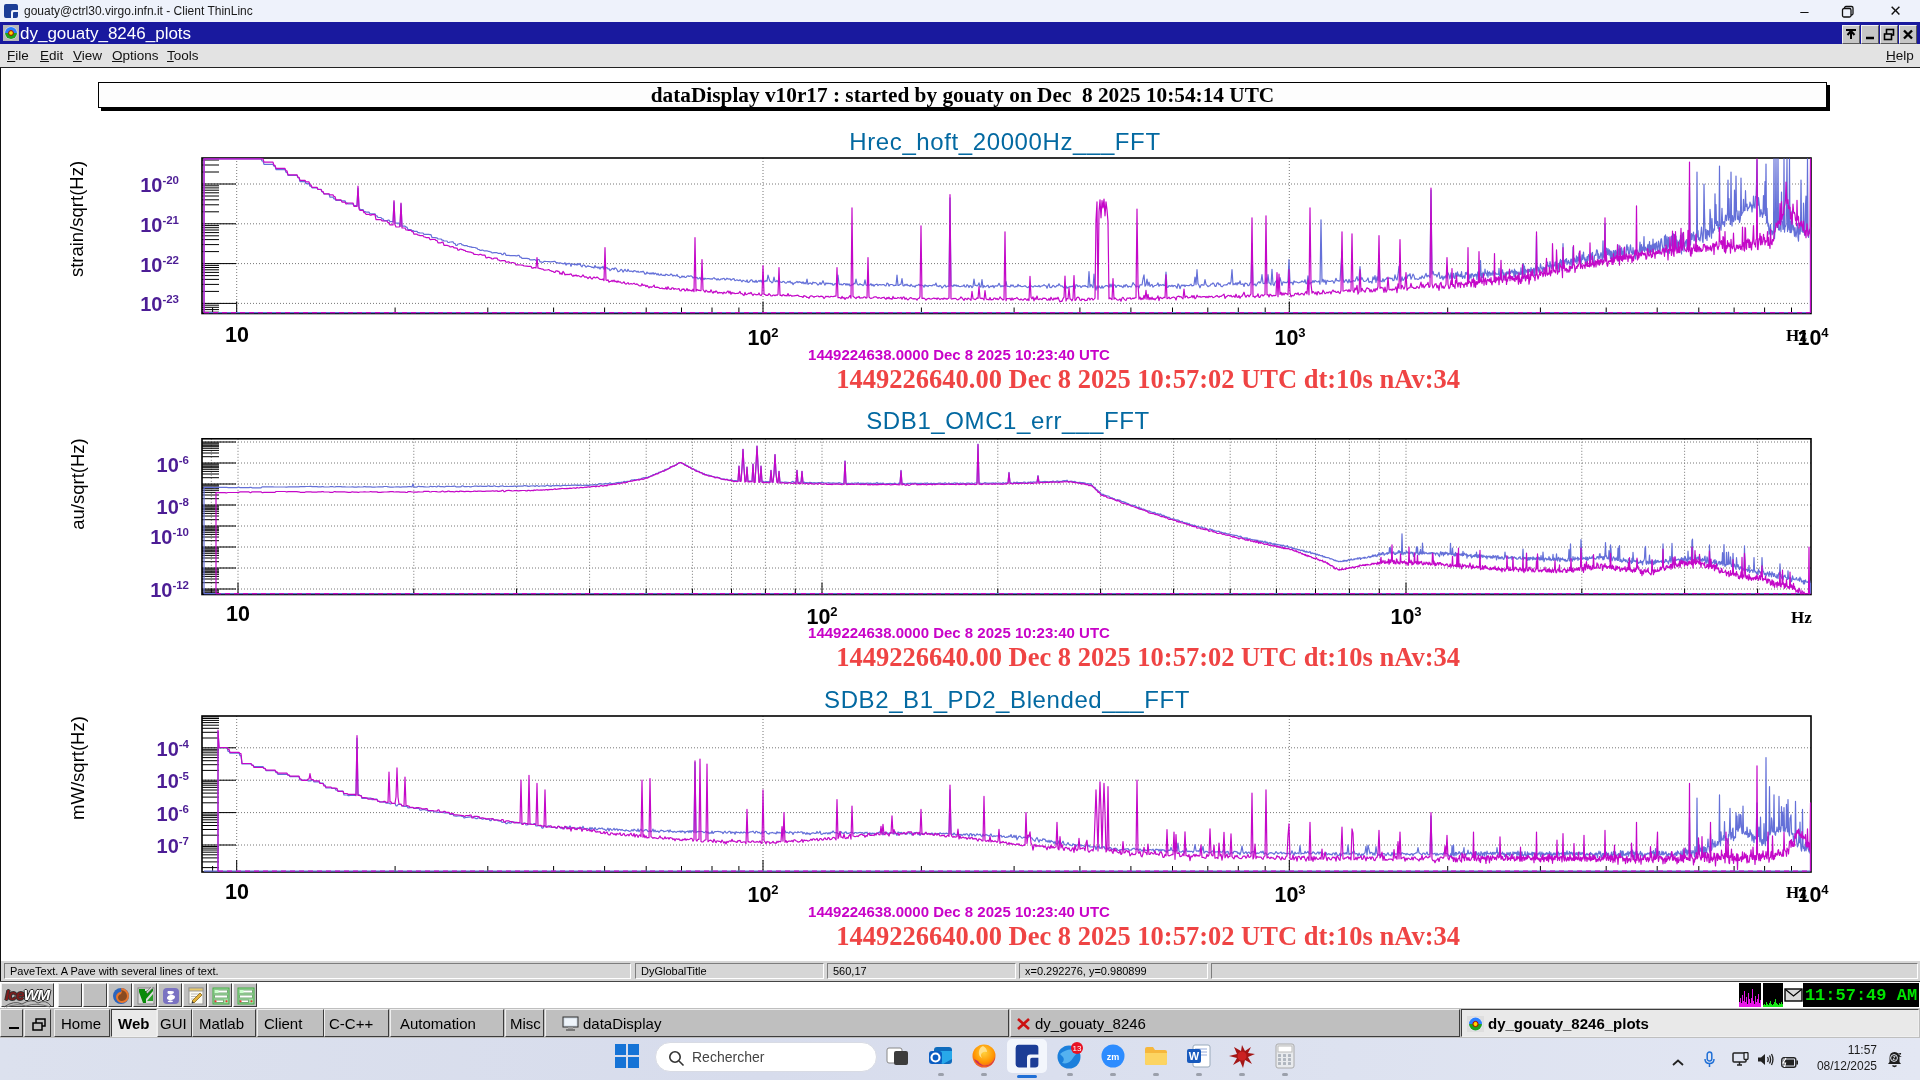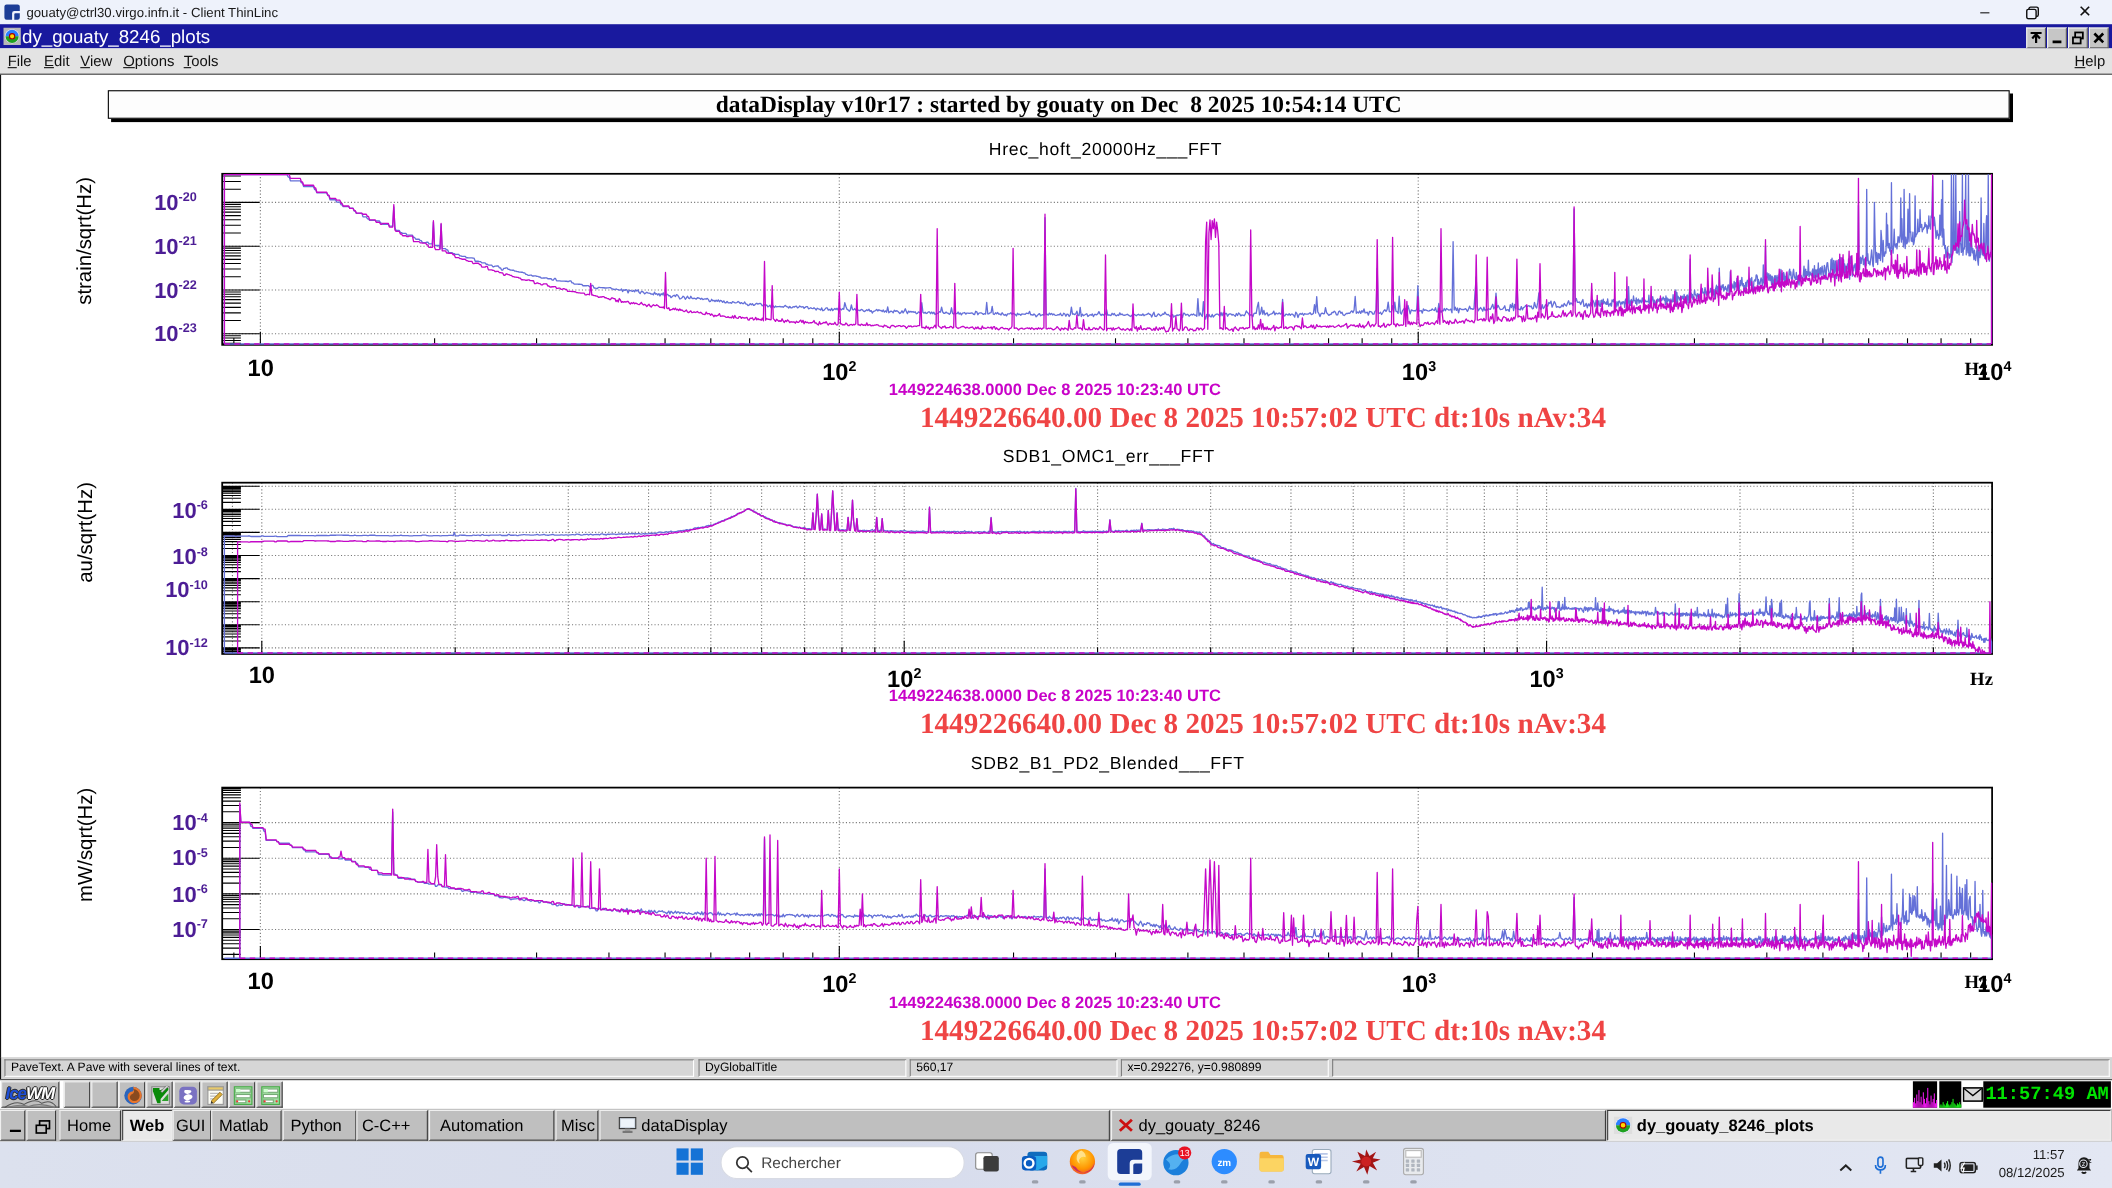--- a/index.html
+++ b/index.html
@@ -23,21 +23,21 @@
   .menu { top:4px; font-size:13.5px; color:#111; }
   .menu u { text-decoration-thickness:1px; }
 
   
   #content { left:0; top:68px; width:1920px; height:893px; background:#ffffff; border-left:1px solid #111; }
 
   
   #pave { left:97px; top:14px; width:1729px; height:26px; background:#fdfdfd; border:1px solid #000; box-shadow:3px 3px 0 #000; }
   #pave div { width:100%; text-align:center; font-family:"Liberation Serif", serif; font-weight:bold; font-size:21.3px; padding-top:0px; color:#000; }
 
-  .ptitle { width:800px; text-align:center; font-size:16px; color:#000000; letter-spacing:0.6px; }
+  .ptitle { width:800px; text-align:center; font-size:24px; color:#0369a1; letter-spacing:0.6px; }
   .ylab { width:90px; text-align:right; font-size:20px; font-weight:bold; color:#4c1d95; line-height:20px; }
   .ylab sup { font-size:11.5px; }
   .xlab { width:60px; text-align:center; font-size:21.5px; font-weight:bold; color:#000; line-height:20px; }
   .xlab sup { font-size:13px; }
   .ytitle { font-size:18.5px; color:#000; transform:rotate(-90deg); transform-origin:center; white-space:nowrap; line-height:22px; }
   .hz { font-family:"Liberation Serif", serif; font-weight:bold; font-size:17px; }
   .mts { width:700px; text-align:center; color:#c802c8; font-weight:bold; font-size:15px; }
   .bts { width:1000px; text-align:right; color:#ef4444; font-family:"Liberation Serif", serif; font-weight:bold; font-size:26.5px; }
 
   
@@ -199,21 +199,21 @@
   <div class="abs" id="statusbar">
     <div class="sfield" style="left:3px;width:627px;">PaveText. A Pave with several lines of text.</div>
     <div class="sfield" style="left:634px;width:189px;">DyGlobalTitle</div>
     <div class="sfield" style="left:826px;width:189px;">560,17</div>
     <div class="sfield" style="left:1018px;width:189px;">x=0.292276, y=0.980899</div>
     <div class="sfield" style="left:1210px;width:707px;"></div>
   </div>
 
   <div class="abs" id="toolrow">
     <div class="tbt" style="left:1px;width:53px;">
-        <div style="position:absolute;left:3px;top:2px;font-weight:bold;font-style:italic;font-size:15.5px;letter-spacing:-1px;"><span style="color:#1d4ed8;text-shadow:-1px 0 #333,0 1px #333,1px 0 #333,0 -1px #333;">Ice</span><span style="color:#fff;text-shadow:-1px 0 #222,0 1px #222,1px 0 #222,0 -1px #222;">WM</span></div>
+        <div style="position:absolute;left:3px;top:2px;font-weight:bold;font-style:italic;font-size:15.5px;letter-spacing:-1px;"><span style="color:#7f1d1d;text-shadow:-1px 0 #333,0 1px #333,1px 0 #333,0 -1px #333;">Ice</span><span style="color:#fff;text-shadow:-1px 0 #222,0 1px #222,1px 0 #222,0 -1px #222;">WM</span></div>
         <svg style="position:absolute;left:2px;top:12px" width="48" height="12" viewBox="0 0 48 12">
           <path d="M0 11 Q10 4 18 8 Q28 2 34 7 Q42 3 47 10" stroke="#555" fill="none" stroke-width="1"></path>
           <path d="M2 11 Q14 7 22 10 Q32 6 46 11" stroke="#777" fill="none" stroke-width="1"></path>
         </svg>
       </div>
       <div class="tbt" style="left:58px;width:24px;"></div>
       <div class="tbt" style="left:83px;width:24px;"></div>
       <div class="tbt" style="left:108px;width:24px;">
         <svg style="position:absolute;left:3px;top:3px" width="18" height="18" viewBox="0 0 18 18">
           <circle cx="9" cy="9" r="8" fill="#2b65bd"></circle>
@@ -324,21 +324,21 @@
           <path d="M2 11 H12" stroke="#000" stroke-width="2"></path>
         </svg></div>
       <div class="task" style="left:24px;width:27px;"><svg width="18" height="16" viewBox="0 0 18 16" style="position:relative;top:2px">
           <rect x="5" y="2" width="9" height="7" fill="none" stroke="#000" stroke-width="1.5"></rect>
           <rect x="2" y="6" width="9" height="7" fill="#bfbfbf" stroke="#000" stroke-width="1.5"></rect>
         </svg></div>
       <div class="task" style="left:54px;width:56px;">Home</div>
       <div class="task active" style="left:111px;width:46px;">Web</div>
       <div class="task" style="left:157px;width:35px;padding-left:2px;">GUI</div>
       <div class="task" style="left:192px;width:64px;">Matlab</div>
-      <div class="task" style="left:257px;width:67px;">Python</div>
+      <div class="task" style="left:257px;width:67px;">Client</div>
       <div class="task" style="left:324px;width:65px;padding-left:4px;">C-C++</div>
       <div class="task" style="left:390px;width:114px;padding-left:9px;">Automation</div>
       <div class="task" style="left:505px;width:39px;padding-left:4px;">Misc</div>
       <div class="task" style="left:545px;width:464px;padding-left:16px;"><svg width="17" height="16" viewBox="0 0 17 16" style="vertical-align:-3px;margin-right:4px">
           <rect x="1" y="1" width="15" height="10" fill="#cfd8e2" stroke="#333"></rect>
           <rect x="2.5" y="2.5" width="12" height="7" fill="#eef4fa"></rect>
           <rect x="6" y="11" width="5" height="2" fill="#999"></rect>
           <rect x="4" y="13" width="9" height="2" fill="#777"></rect>
         </svg>dataDisplay</div>
       <div class="task" style="left:1010px;width:450px;padding-left:5px;"><svg width="15" height="14" viewBox="0 0 15 14" style="vertical-align:-2px;margin-right:4px">

